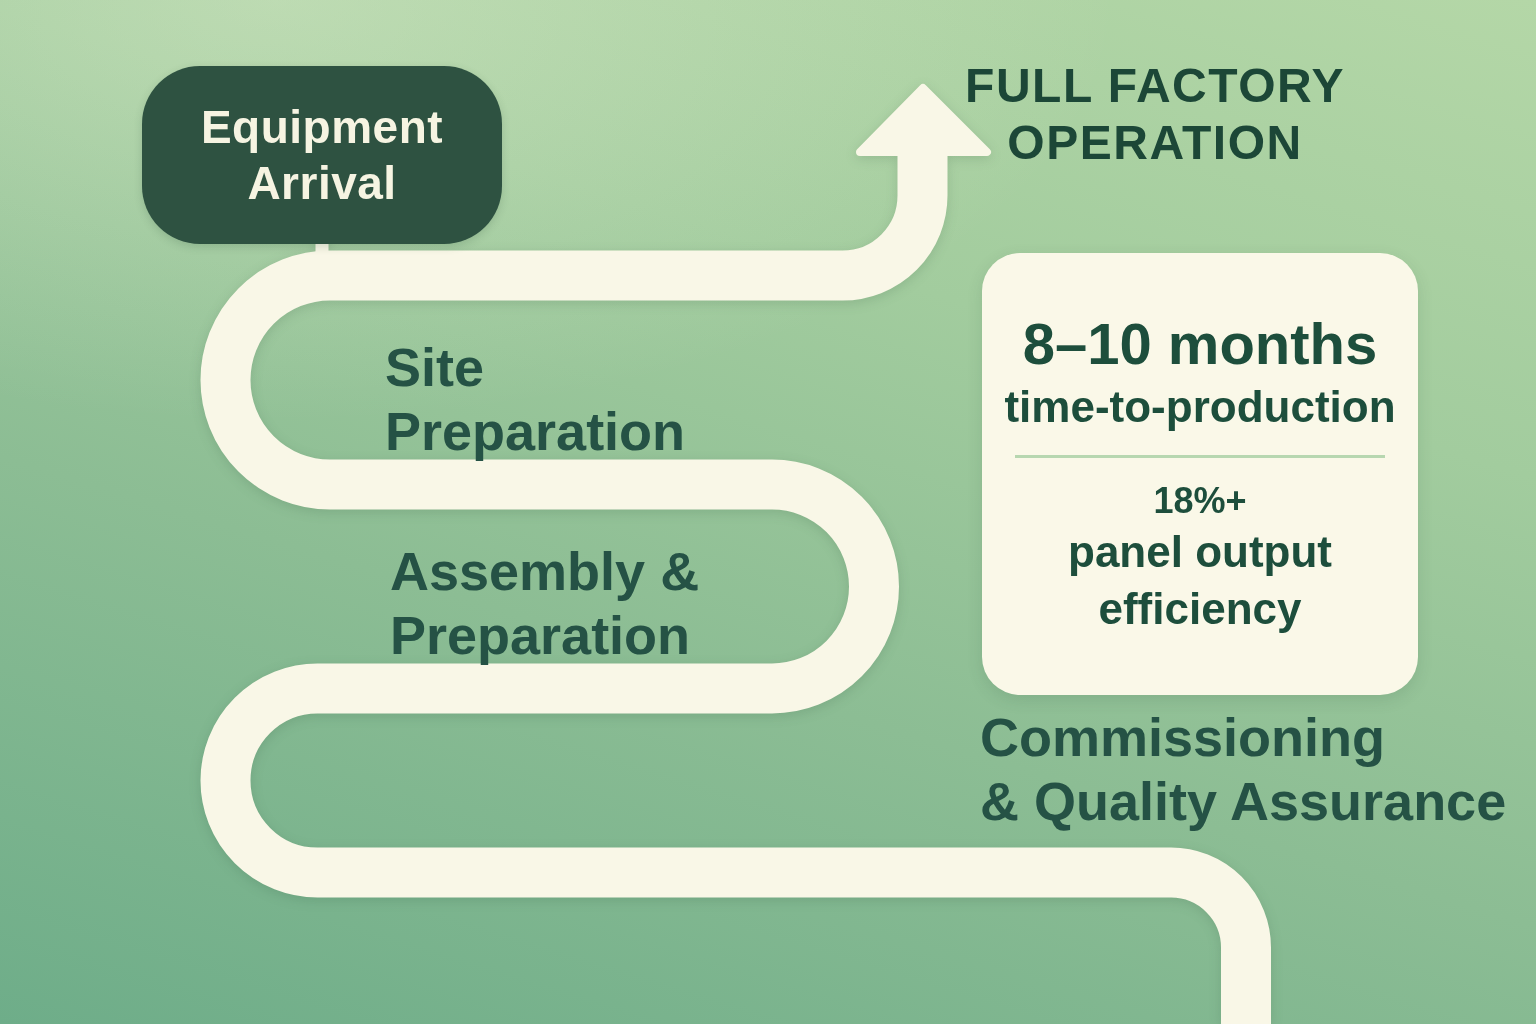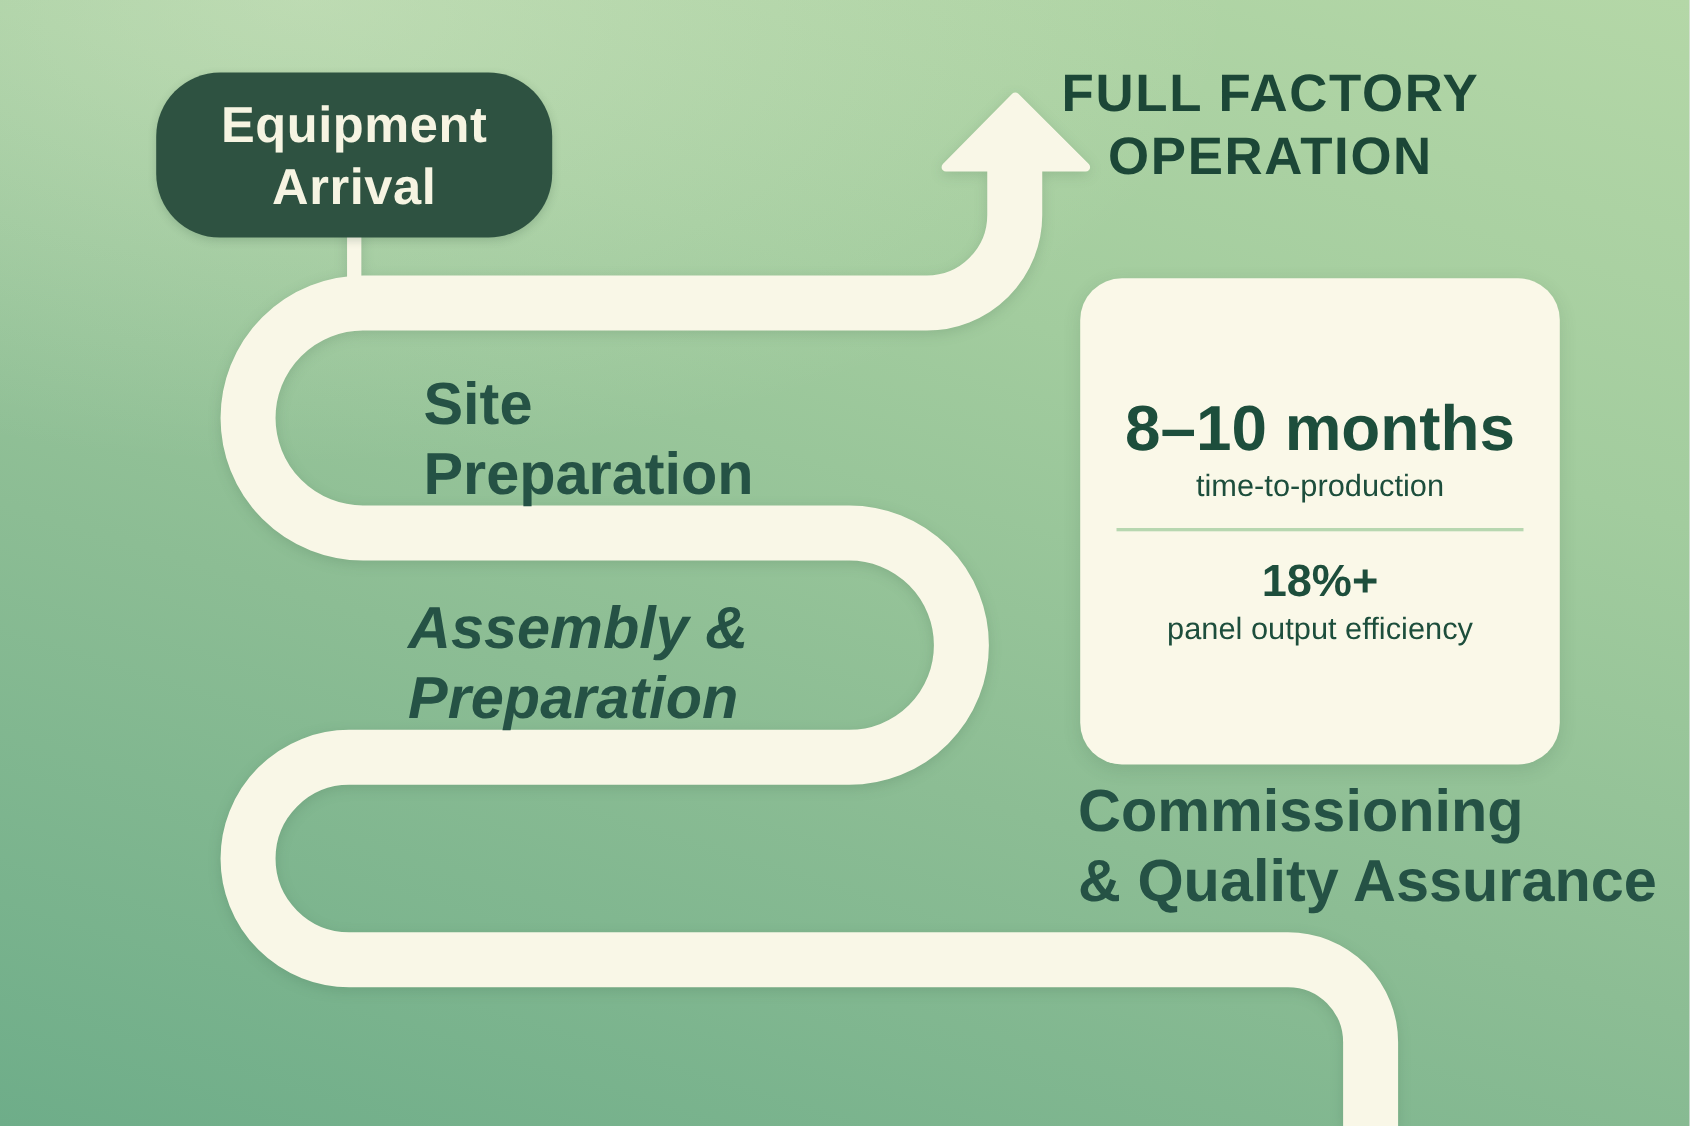--- a/index.html
+++ b/index.html
@@ -14,56 +14,56 @@
   }
   .path-svg{
     position:absolute;left:0;top:0;width:1536px;height:1024px;
     filter:drop-shadow(0 3px 6px rgba(38,74,50,0.16));
   }
   .route{fill:none;stroke:#f9f7e7;stroke-width:50;}
   .stem{fill:#f9f7e7;}
   .arrowhead{fill:#f9f7e7;stroke:#f9f7e7;stroke-width:8;stroke-linejoin:round;}
 
   .badge{
-    position:absolute;left:142px;top:66px;width:360px;height:150px;
+    position:absolute;left:142px;top:66px;width:360px;height:178px;
     background:#2e5241;border-radius:58px;
     display:flex;flex-direction:column;align-items:center;justify-content:center;
     color:#f6f4e2;font-weight:bold;font-size:46px;line-height:1.22;
     text-align:center;letter-spacing:0.5px;
     box-shadow:0 3px 8px rgba(38,74,50,0.18);
   }
 
   .dest{
     position:absolute;left:930px;top:58px;width:450px;
     text-align:center;color:#1c4737;font-weight:bold;font-size:48px;
     line-height:1.18;letter-spacing:1.5px;
   }
 
   .step{
     position:absolute;color:#255245;font-weight:bold;font-size:54px;line-height:1.18;
   }
   .step span{display:block;}
   .step-site{left:385px;top:336px;}
-  .step-assembly{left:371px;top:540px;font-style:italic;}
+  .step-assembly{left:390px;top:540px;}
   .step-system{left:385px;top:744px;}
   .step-commissioning{left:980px;top:706px;}
 
   .card{
     position:absolute;left:982px;top:253px;width:436px;height:442px;
     background:#faf8e8;border-radius:38px;
     box-shadow:0 5px 16px rgba(42,80,56,0.14);
     display:flex;flex-direction:column;align-items:center;justify-content:center;
     color:#1d4e3c;text-align:center;box-sizing:border-box;padding:18px 10px;
   }
   .stat-value-1{font-size:58px;font-weight:bold;line-height:1.15;}
-  .stat-label{font-size:28px;font-weight:normal;line-height:1.3;}
+  .stat-label{font-size:44px;font-weight:bold;line-height:1.3;}
   .card-divider{
     width:370px;height:3px;background:#b7d7b0;border:none;margin:20px 0;
   }
-  .stat-value-2{font-size:41px;font-weight:bold;line-height:1.25;}
+  .stat-value-2{font-size:36px;font-weight:bold;line-height:1.25;}
 </style>
 </head>
 <body>
 
 <div class="stage">
 
   <svg class="path-svg" viewBox="0 0 1536 1024" aria-hidden="true">
 
     <path class="route" d="
       M 1246,1040

